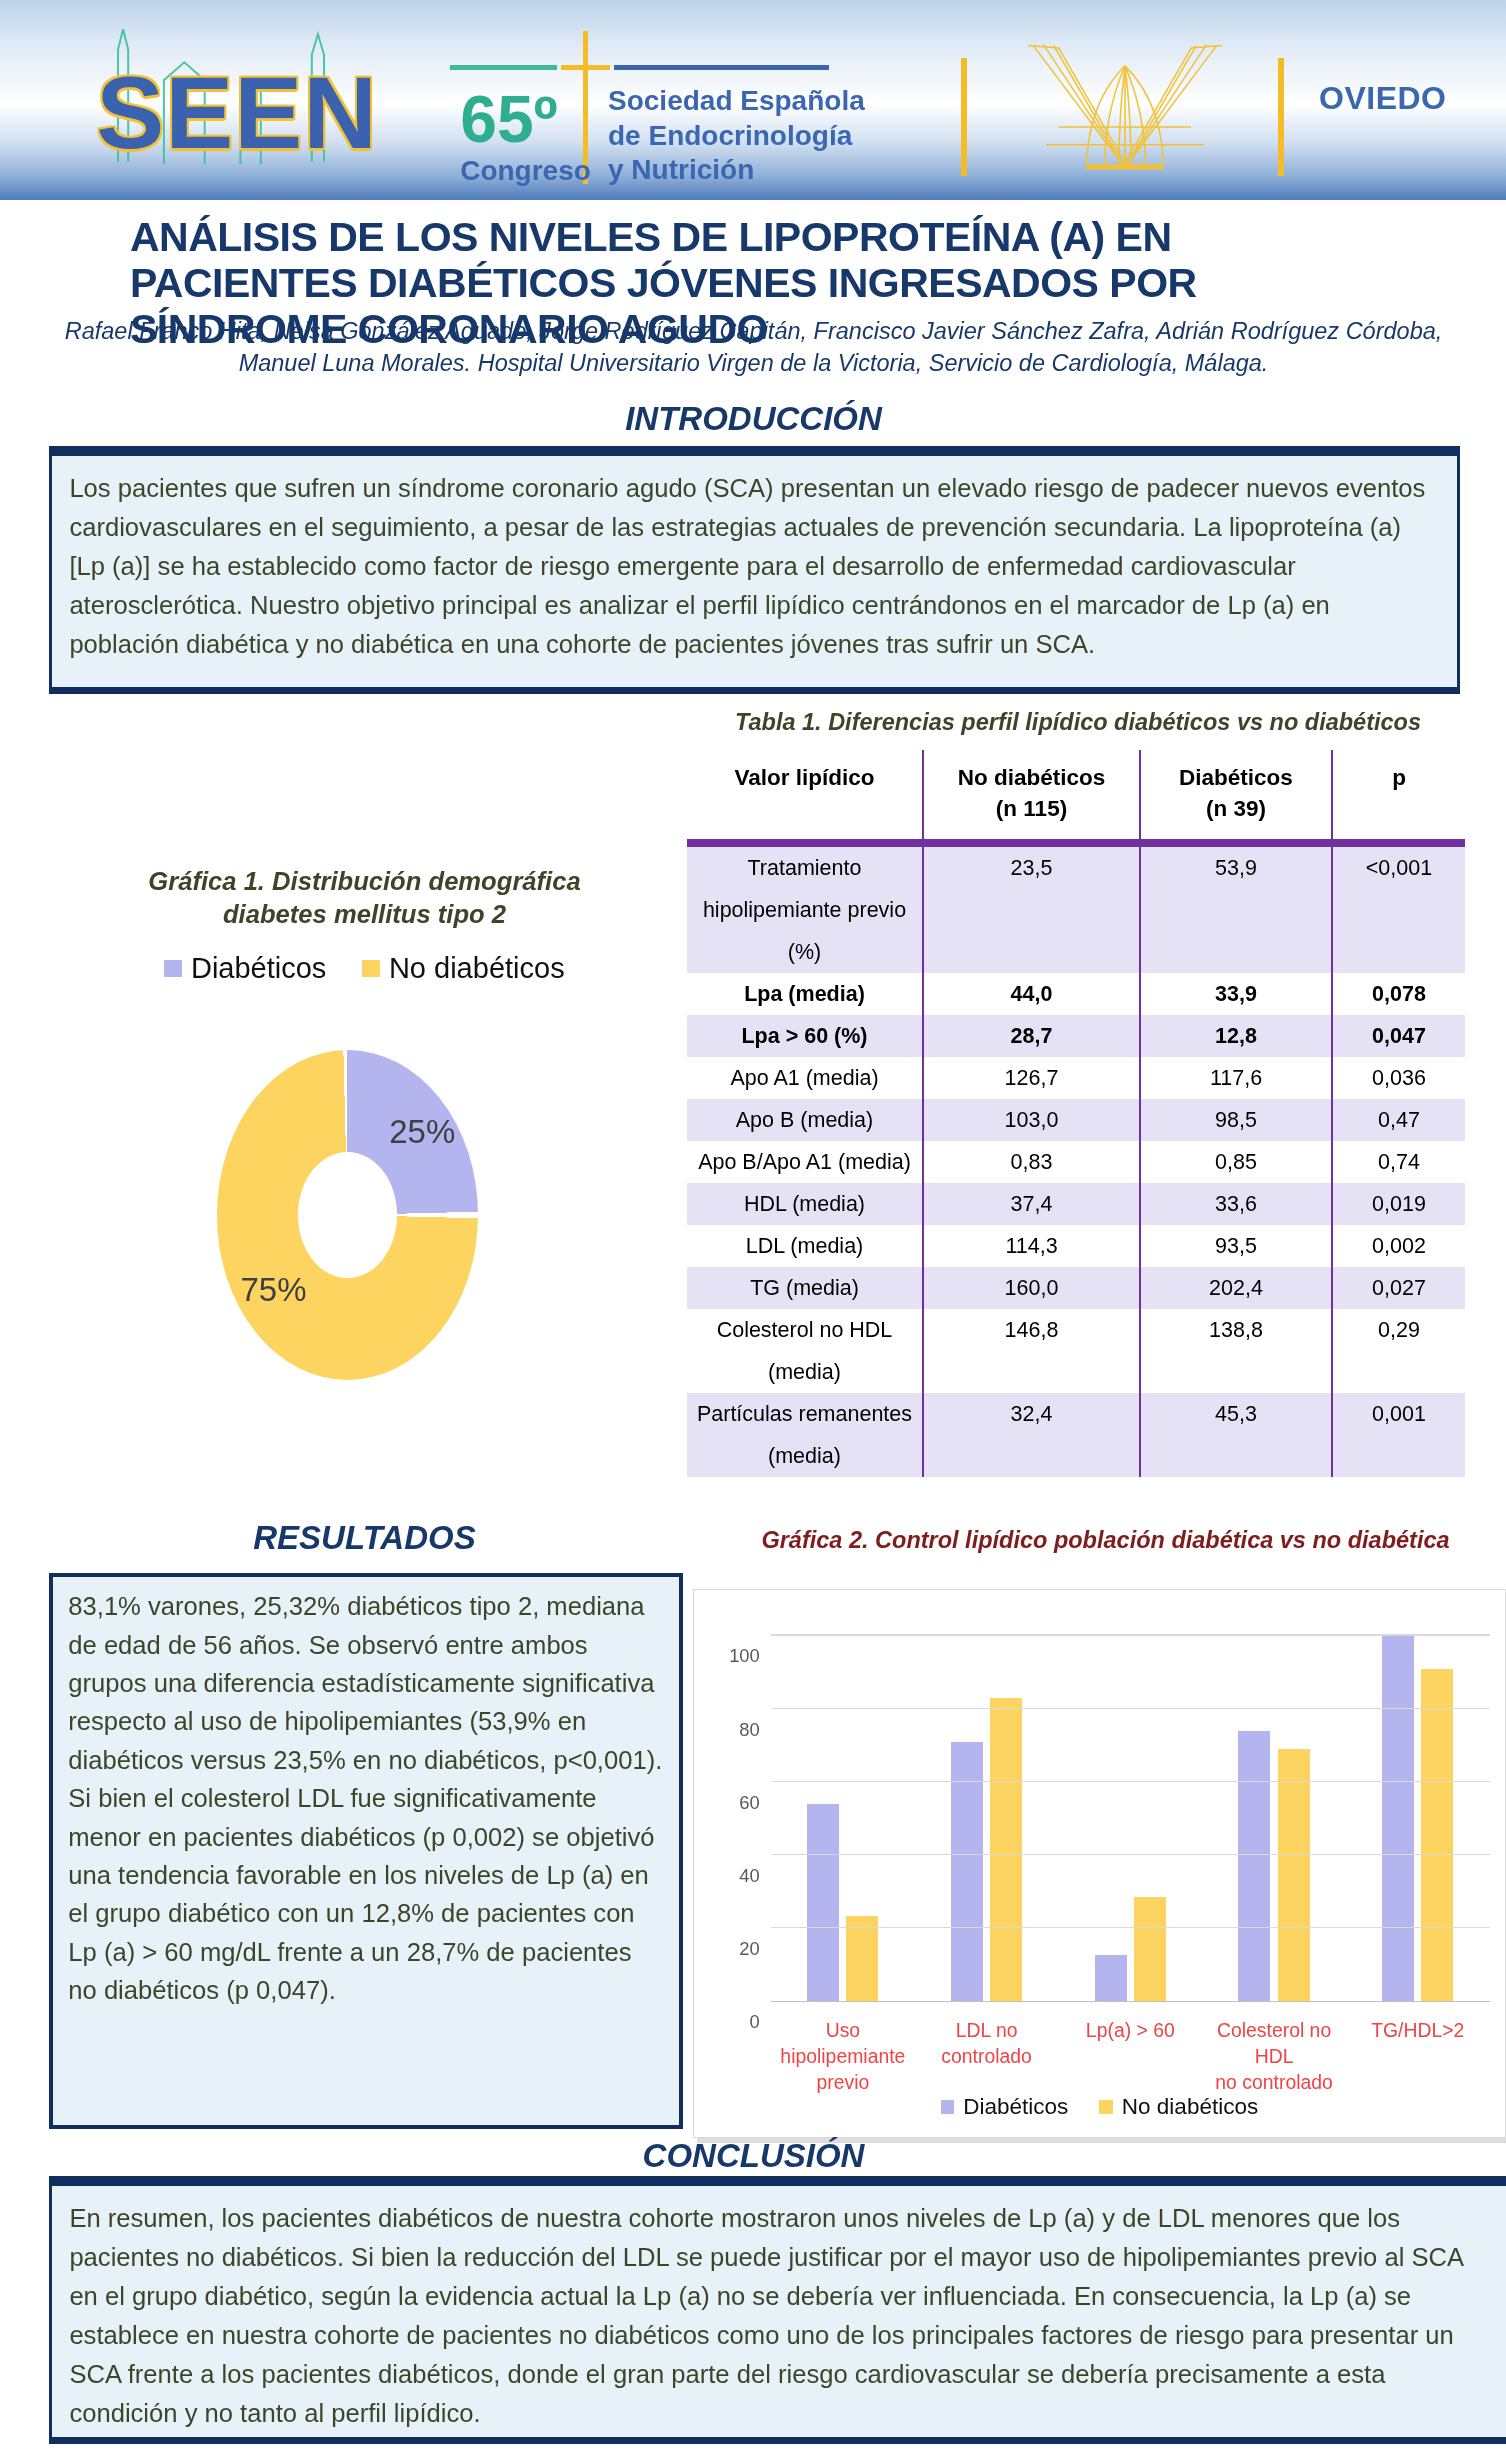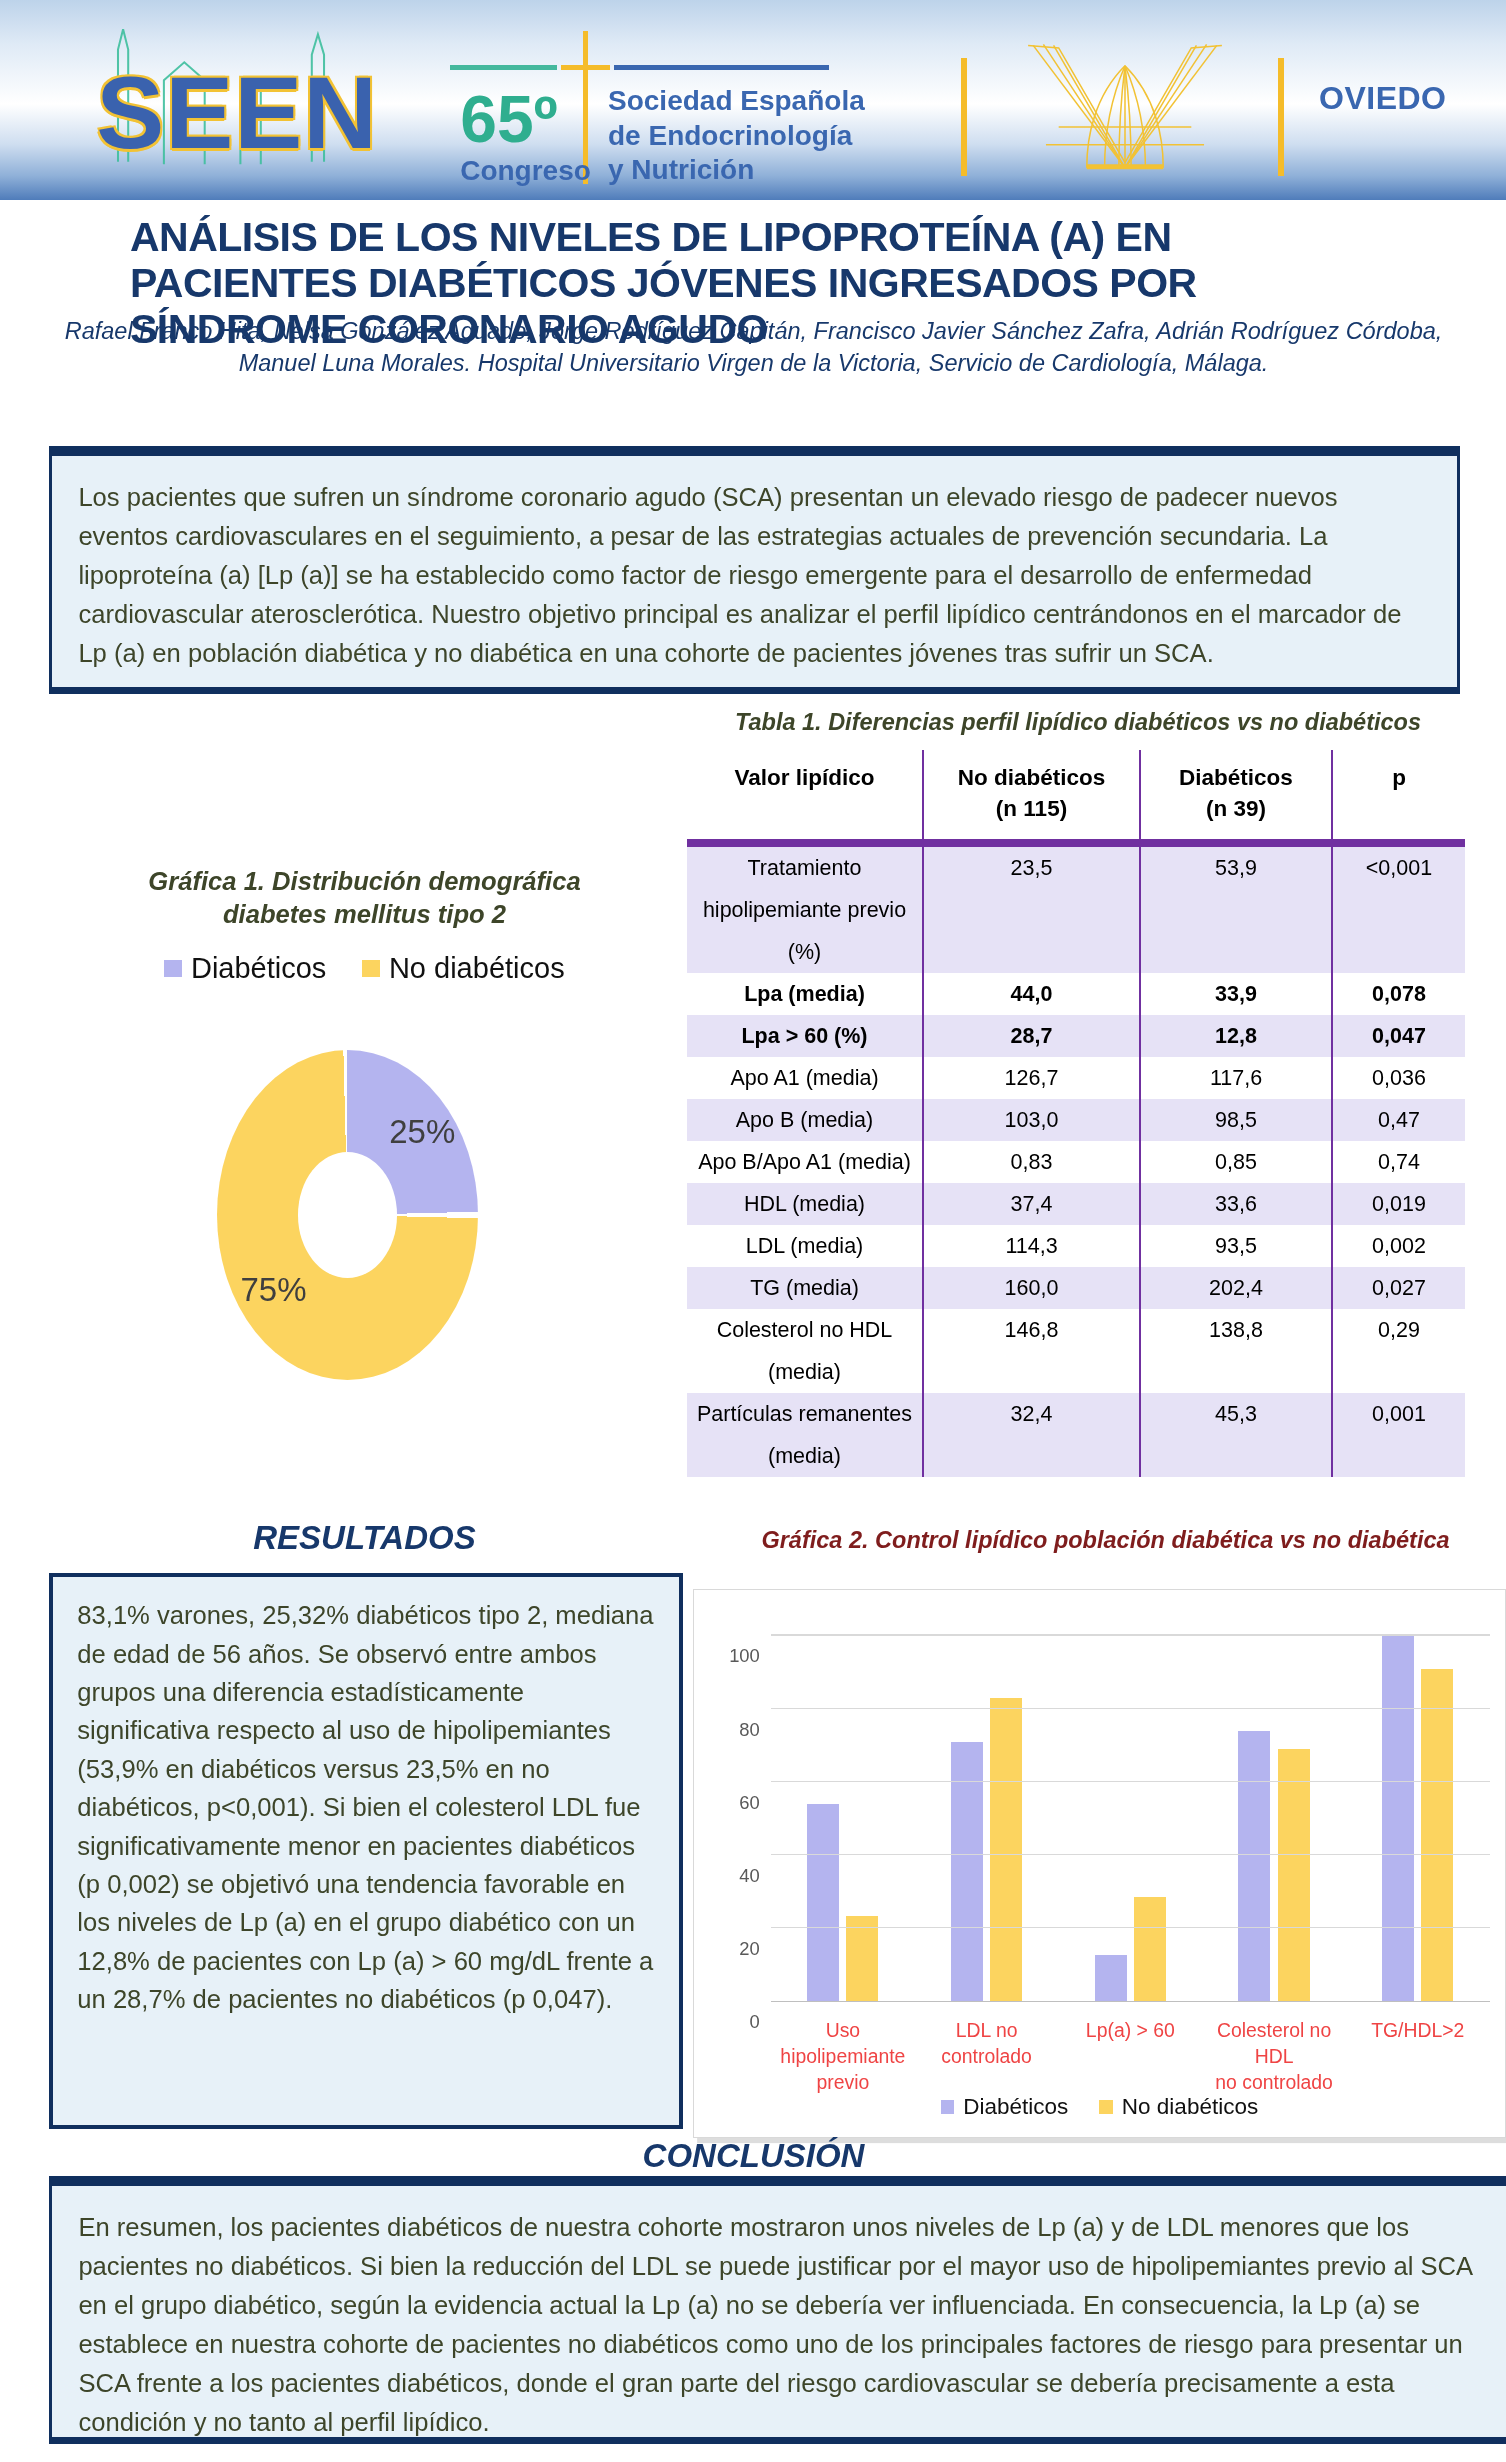--- a/index.html
+++ b/index.html
@@ -34,21 +34,21 @@
 
   
   .sec-heading{position:absolute;font-size:33px;font-weight:bold;font-style:italic;color:#17386b;text-align:center;}
   #h-intro{top:400px;left:0;width:1507px;}
   #h-result{top:1519px;left:49px;width:631px;}
   #h-concl{top:2137px;left:0;width:1507px;}
 
   
   .note-box{position:absolute;background:#e7f1f8;border:3.1px solid #102f5e;border-top:10.2px solid #102f5e;
     border-bottom:7.2px solid #102f5e;box-sizing:border-box;color:#3d4529;}
-  .note-box p{margin:9px;padding:13.3px 17.4px;font-size:25.6px;line-height:1.52;}
+  .note-box p{margin:0;padding:13.3px 17.4px;font-size:25.6px;line-height:1.52;}
   #intro-box{top:446px;left:49px;width:1411px;height:248px;}
   #concl-box{top:2176px;left:49px;width:1462px;height:268px;}
   #result-box{top:1573px;left:49px;width:634px;height:556px;border:4.1px solid #102f5e;}
   #result-box p{padding:10.2px 15.3px;font-size:25.6px;line-height:1.5;}
 
   
   .tbl-caption{position:absolute;top:709px;left:687px;width:782px;text-align:center;
     font-size:23.5px;font-weight:bold;font-style:italic;color:#3d4529;}
   .lipid-table{position:absolute;top:750px;left:687px;width:778px;}
   .t-row{display:grid;grid-template-columns:235px 217px 192px 134px;}
@@ -141,20 +141,21 @@
           </g>
         </svg>
         <div class="oviedo-city">OVIEDO</div>
       </div>
     </div>
   </div>
 
   <div class="main-title">ANÁLISIS DE LOS NIVELES DE LIPOPROTEÍNA (A) EN PACIENTES DIABÉTICOS JÓVENES INGRESADOS POR SÍNDROME CORONARIO AGUDO</div>
   <div class="authors">Rafael Franco Hita, Nelsa González Aguado, Jorge Rodríguez Capitán, Francisco Javier Sánchez Zafra, Adrián Rodríguez Córdoba, Manuel Luna Morales. Hospital Universitario Virgen de la Victoria, Servicio de Cardiología, Málaga.</div>
 
+  <div class="sec-heading" id="h-intro">INTRODUCCIÓN</div>
   <div class="note-box" id="intro-box">
     <p>Los pacientes que sufren un síndrome coronario agudo (SCA) presentan un elevado riesgo de padecer nuevos eventos cardiovasculares en el seguimiento, a pesar de las estrategias actuales de prevención secundaria. La lipoproteína (a) [Lp (a)] se ha establecido como factor de riesgo emergente para el desarrollo de enfermedad cardiovascular aterosclerótica. Nuestro objetivo principal es analizar el perfil lipídico centrándonos en el marcador de Lp (a) en población diabética y no diabética en una cohorte de pacientes jóvenes tras sufrir un SCA.</p>
   </div>
 
   <div class="tbl-caption">Tabla 1. Diferencias perfil lipídico diabéticos vs no diabéticos</div>
   <div class="lipid-table" id="lipid-table">
       <div class="t-row t-head">
         <div class="t-cell" style="white-space: pre-line;">Valor lipídico</div>
         <div class="t-cell sep" style="white-space: pre-line;">No diabéticos
 (n 115)</div>

